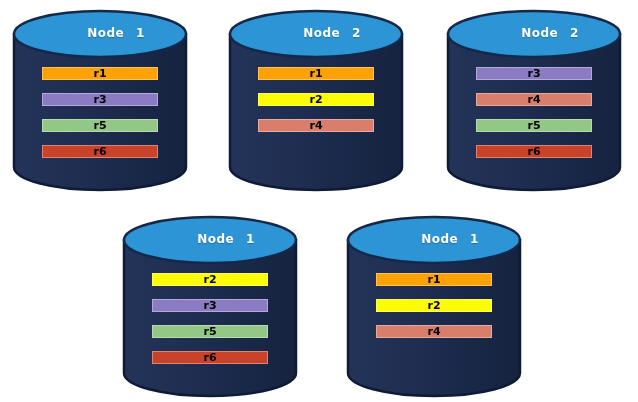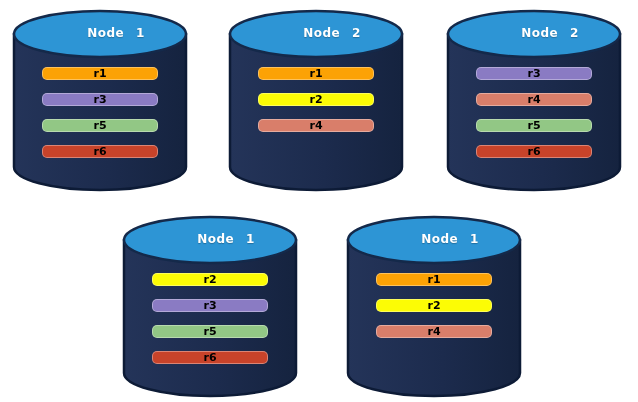--- a/index.html
+++ b/index.html
@@ -45,21 +45,21 @@
   .bars {
     position: absolute;
     left: 30px;
     top: 59px;
     width: 116px;
   }
   .bar {
     width: 116px;
     height: 13px;
     margin-bottom: 13px;
-    border-radius: 5px;
+    border-radius: 0;
     border: 1px solid rgba(255,255,255,0.35);
     box-sizing: border-box;
     display: flex;
     align-items: center;
     justify-content: center;
     color: #000000;
     font-size: 11px;
     font-weight: bold;
     line-height: 11px;
   }

